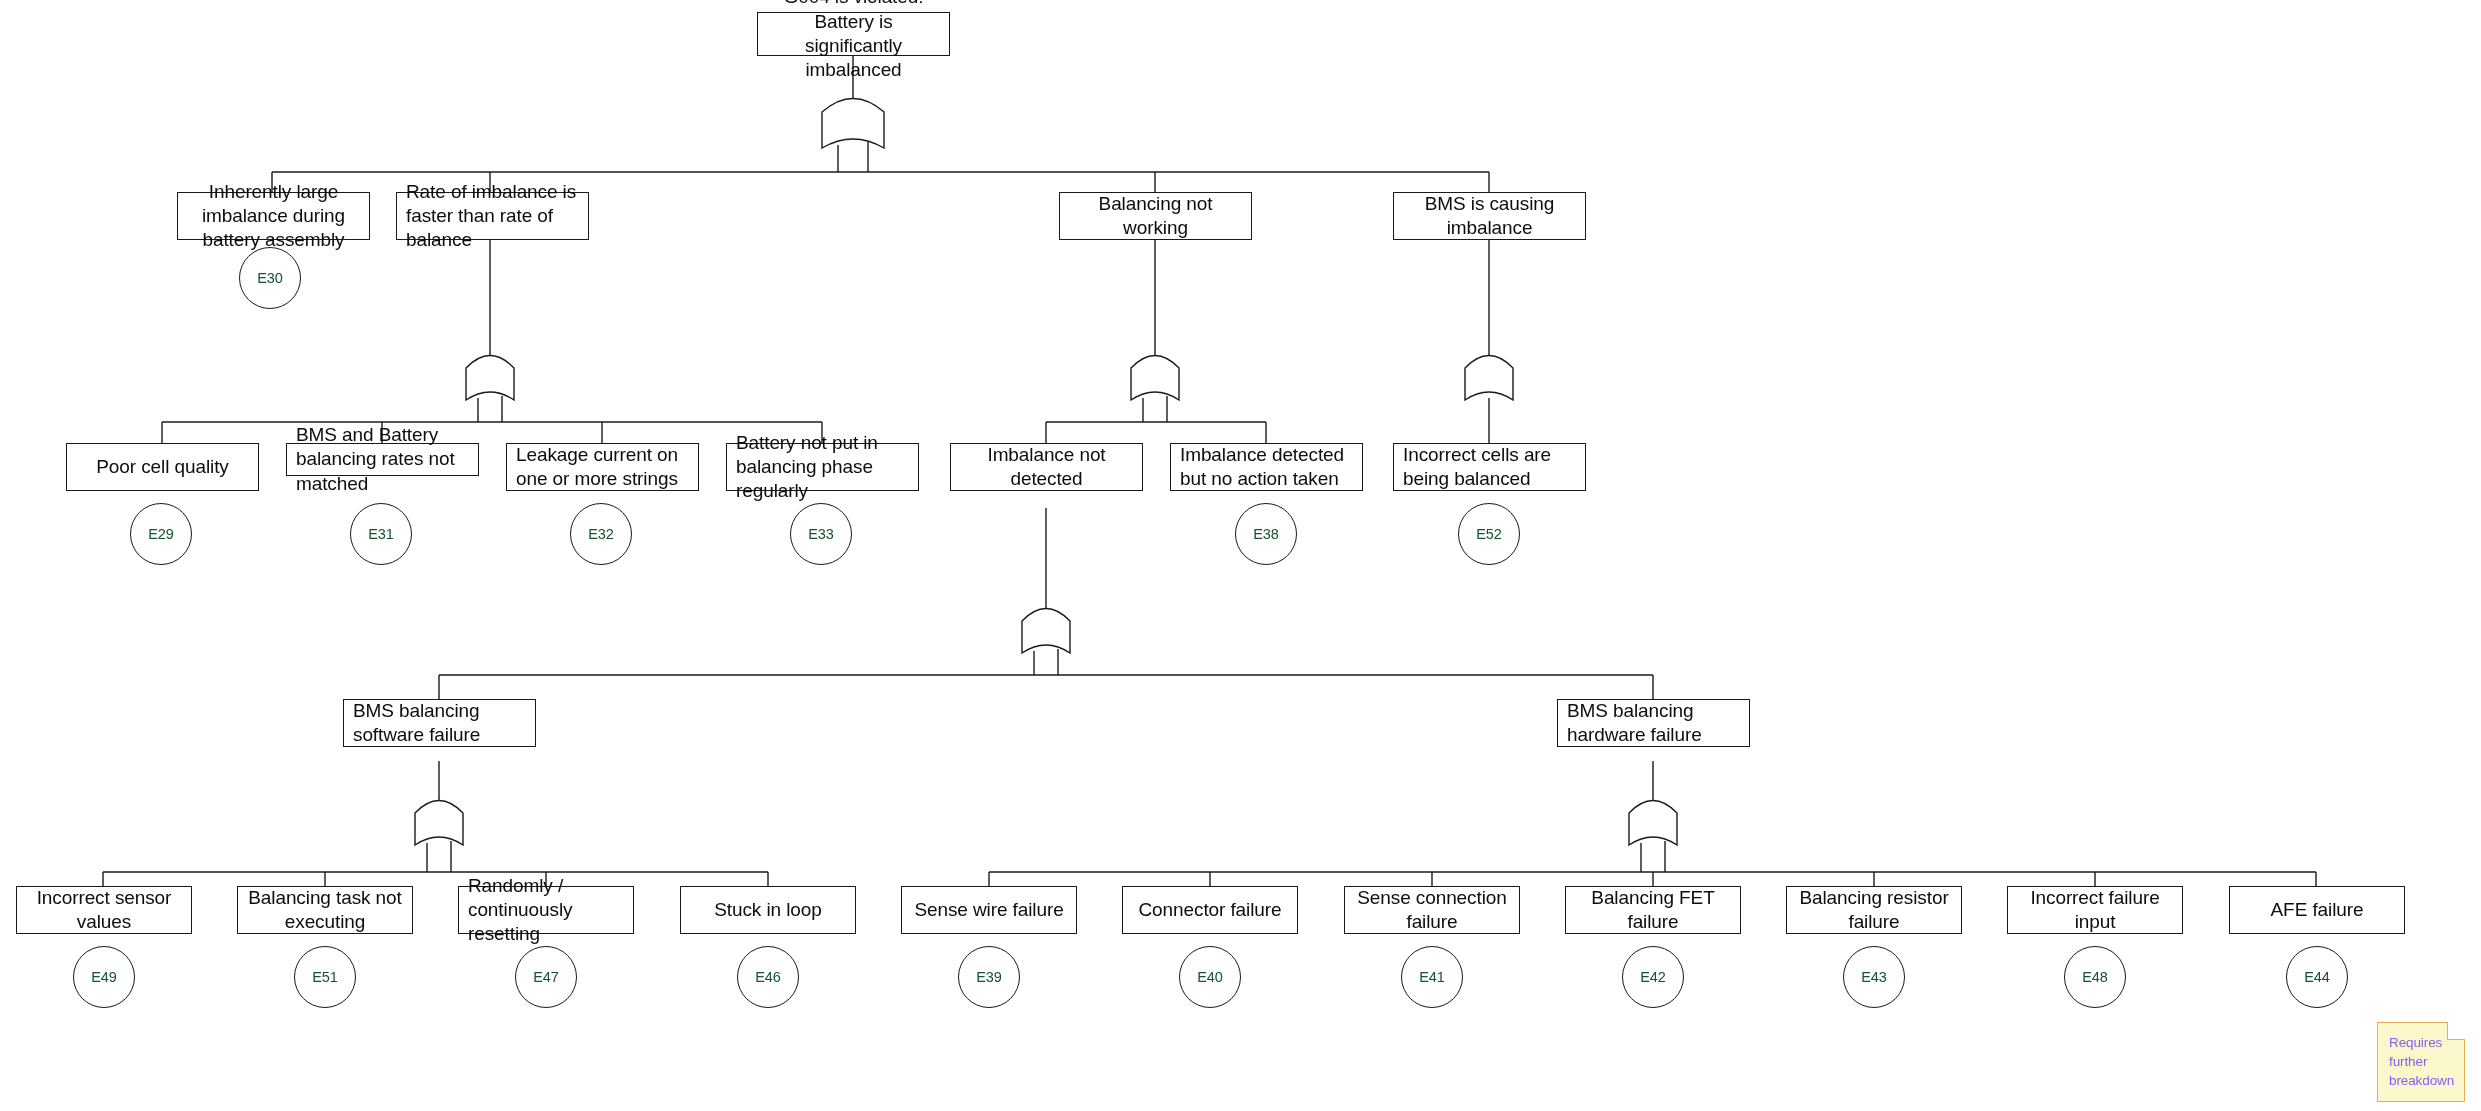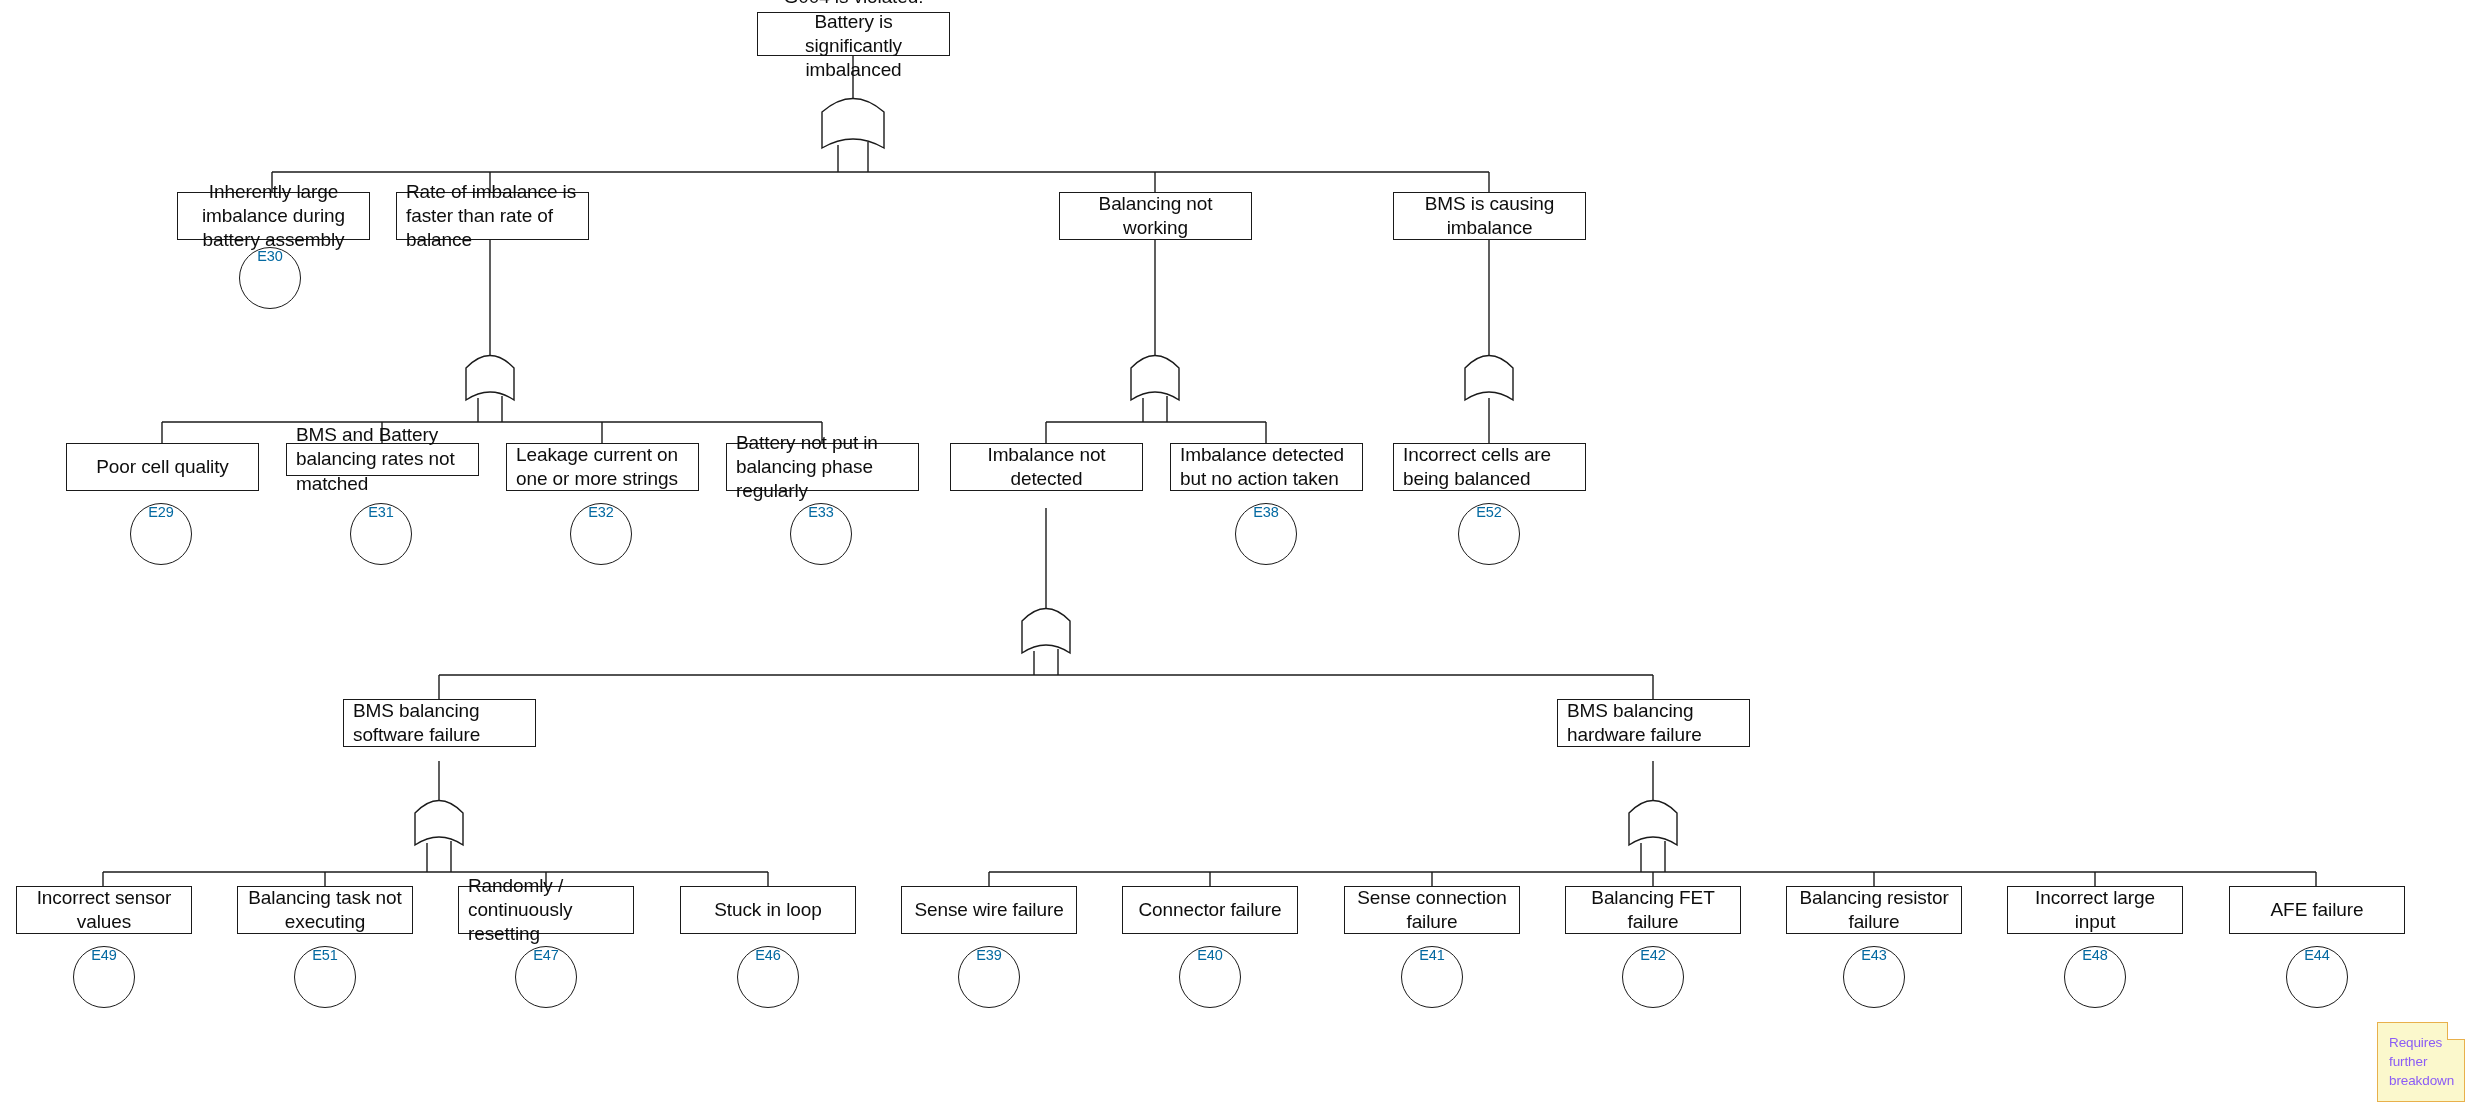--- a/index.html
+++ b/index.html
@@ -47,23 +47,24 @@
     justify-content: flex-end;
     text-align: left;
   }
   .event-circle {
     position: absolute;
     box-sizing: border-box;
     border: 1.4px solid #1a1a1a;
     background: #ffffff;
     border-radius: 50%;
     display: flex;
+    align-items: center;
     justify-content: center;
     font-size: 14.5px;
-    color: #0369a1;
+    color: #14532d;
     letter-spacing: -0.1px;
   }
   .sticky {
     position: absolute;
     box-sizing: border-box;
     background: #fbf8cc;
     border: 1.2px solid #e8b04b;
     font-size: 13.5px;
     line-height: 1.42;
     color: #8b5cf6;
@@ -252,21 +253,21 @@
   <div class="node-box center" style="left:1344px; top:886px; width:176px; height:48px;">
     <span>Sense connection failure</span>
   </div>
   <div class="node-box center" style="left:1565px; top:886px; width:176px; height:48px;">
     <span>Balancing FET failure</span>
   </div>
   <div class="node-box center" style="left:1786px; top:886px; width:176px; height:48px;">
     <span>Balancing resistor failure</span>
   </div>
   <div class="node-box center" style="left:2007px; top:886px; width:176px; height:48px;">
-    <span>Incorrect large input</span>
+    <span>Incorrect failure input</span>
   </div>
   <div class="node-box center" style="left:2229px; top:886px; width:176px; height:48px;">
     <span>AFE failure</span>
   </div>
 
   <div class="event-circle" style="left:73px; top:946px; width:62px; height:62px;">
     <span>E49</span>
   </div>
   <div class="event-circle" style="left:294px; top:946px; width:62px; height:62px;">
     <span>E51</span>

